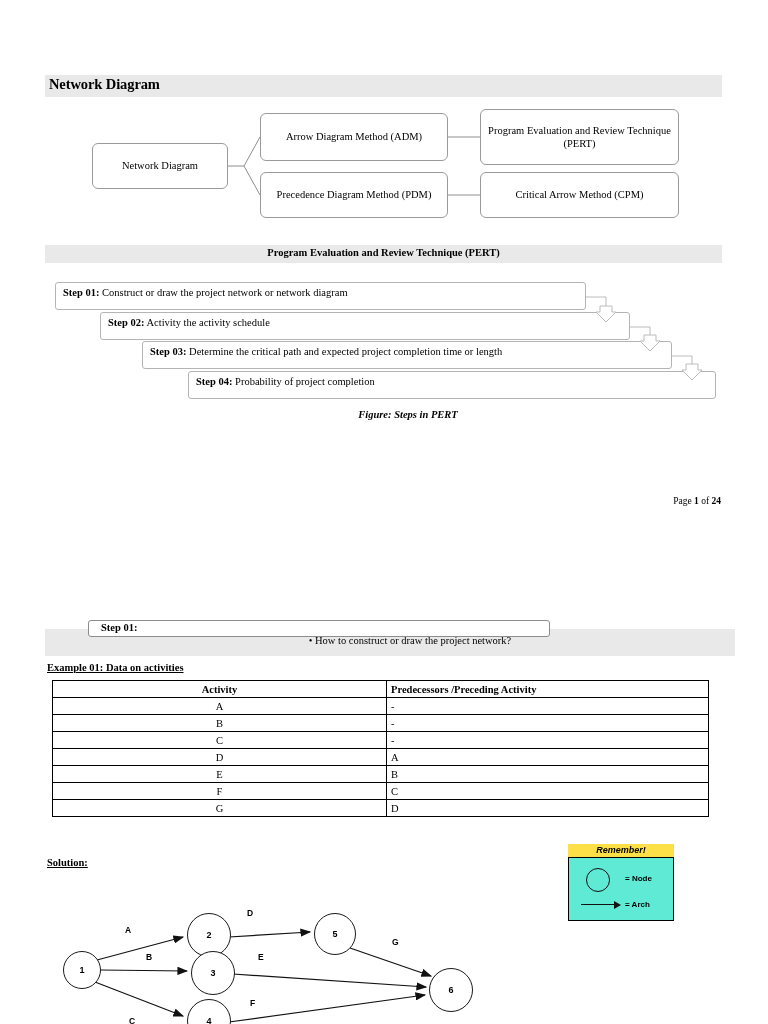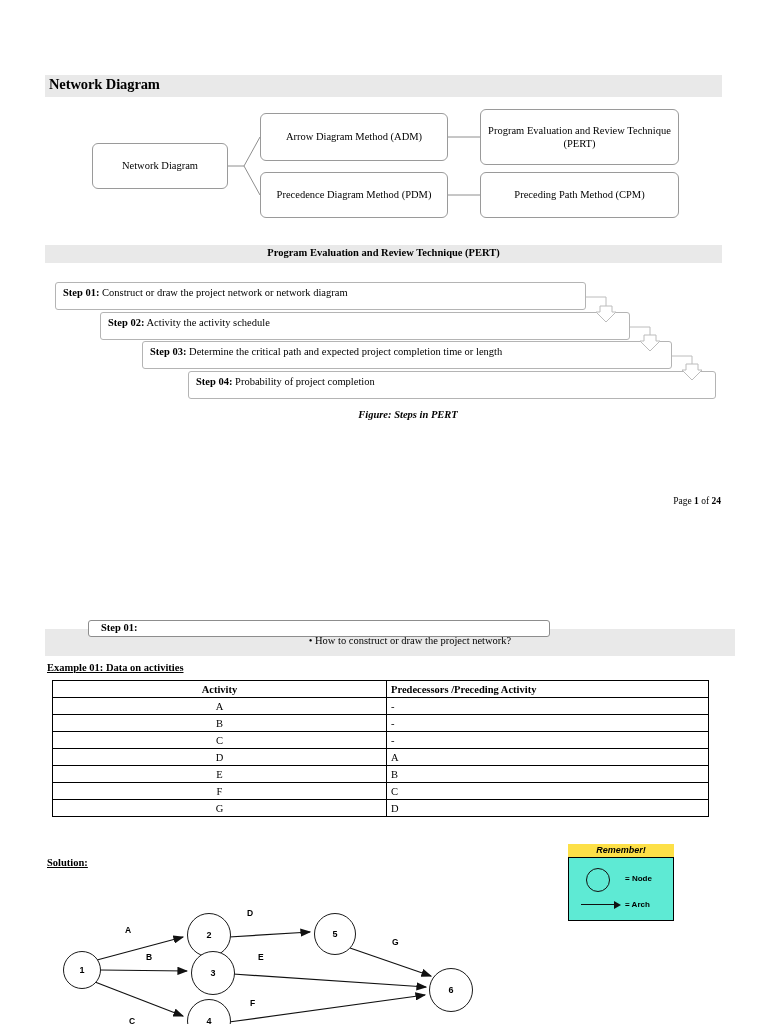--- a/index.html
+++ b/index.html
@@ -286,21 +286,21 @@
 
   <div class="band band-title">
     <span class="txt">Network Diagram</span>
   </div>
 
   <div>
     <div class="fbox box-root">Network Diagram</div>
     <div class="fbox box-adm">Arrow Diagram Method (ADM)</div>
     <div class="fbox box-pdm">Precedence Diagram Method (PDM)</div>
     <div class="fbox box-pertm">Program Evaluation and Review Technique (PERT)</div>
-    <div class="fbox box-cpm">Preceding Path Method (CPM)</div>
+    <div class="fbox box-cpm">Critical Arrow Method (CPM)</div>
 
     <svg style="position:absolute;left:0;top:0;width:768px;height:230px;">
       <line x1="228" y1="154" x2="244" y2="154" stroke="#8e8e8e" stroke-width="1"></line>
       <line x1="244" y1="154" x2="260" y2="125" stroke="#8e8e8e" stroke-width="1"></line>
       <line x1="244" y1="154" x2="260" y2="183" stroke="#8e8e8e" stroke-width="1"></line>
       <line x1="448" y1="125" x2="480" y2="125" stroke="#8e8e8e" stroke-width="1"></line>
       <line x1="448" y1="183" x2="480" y2="183" stroke="#8e8e8e" stroke-width="1"></line>
     </svg>
   </div>
 

